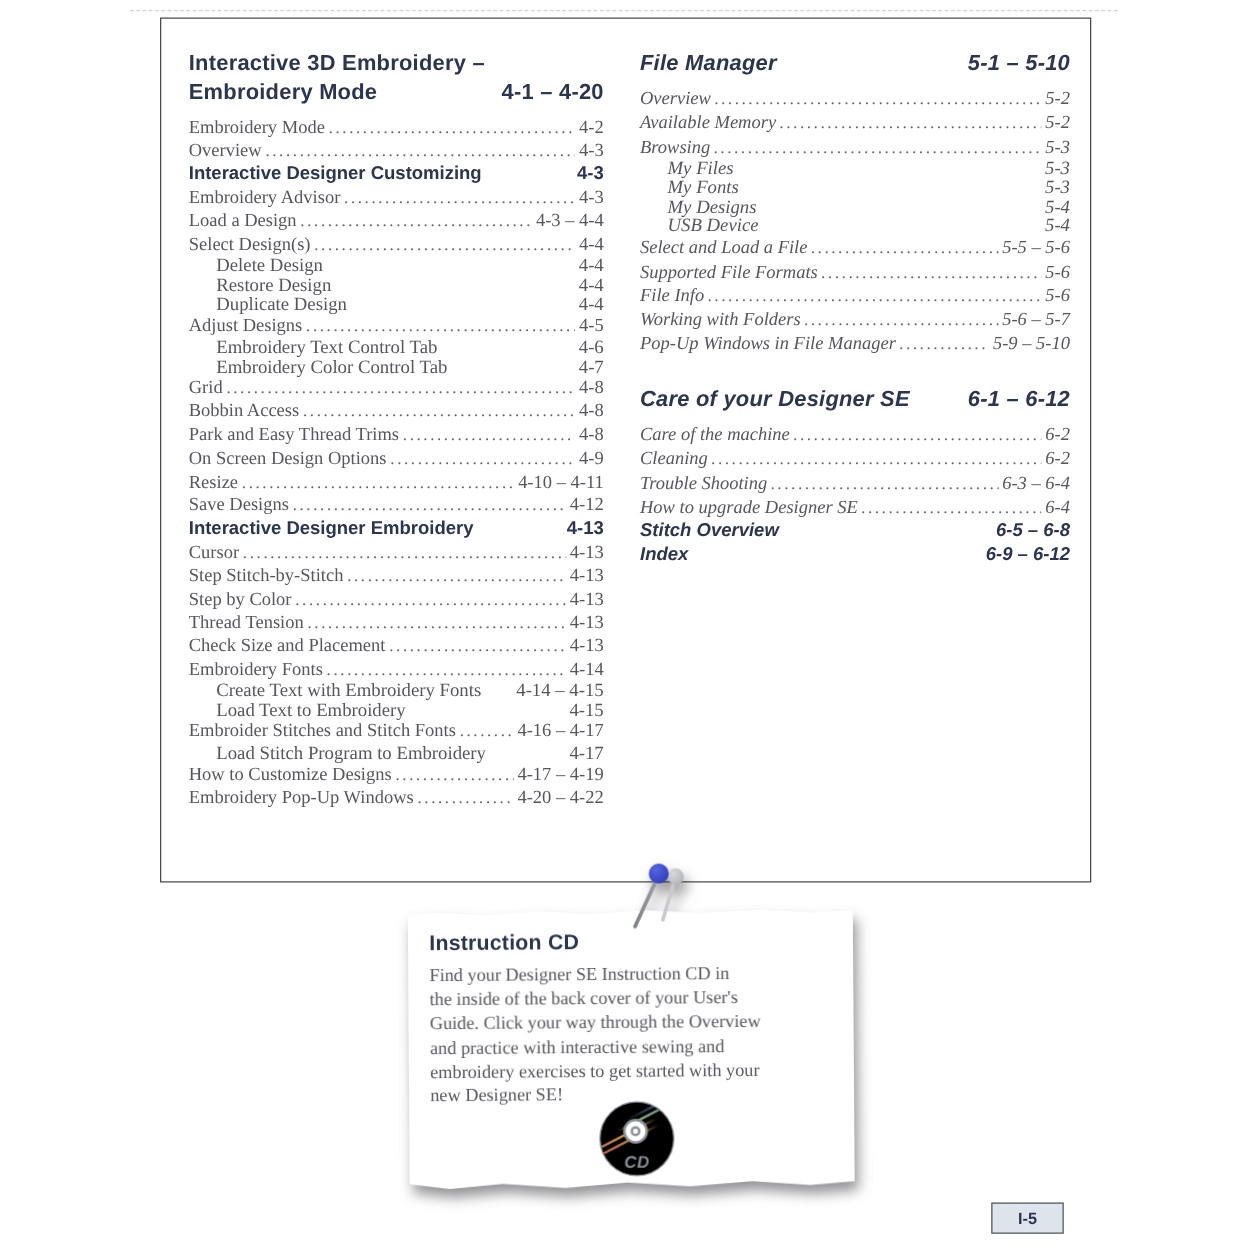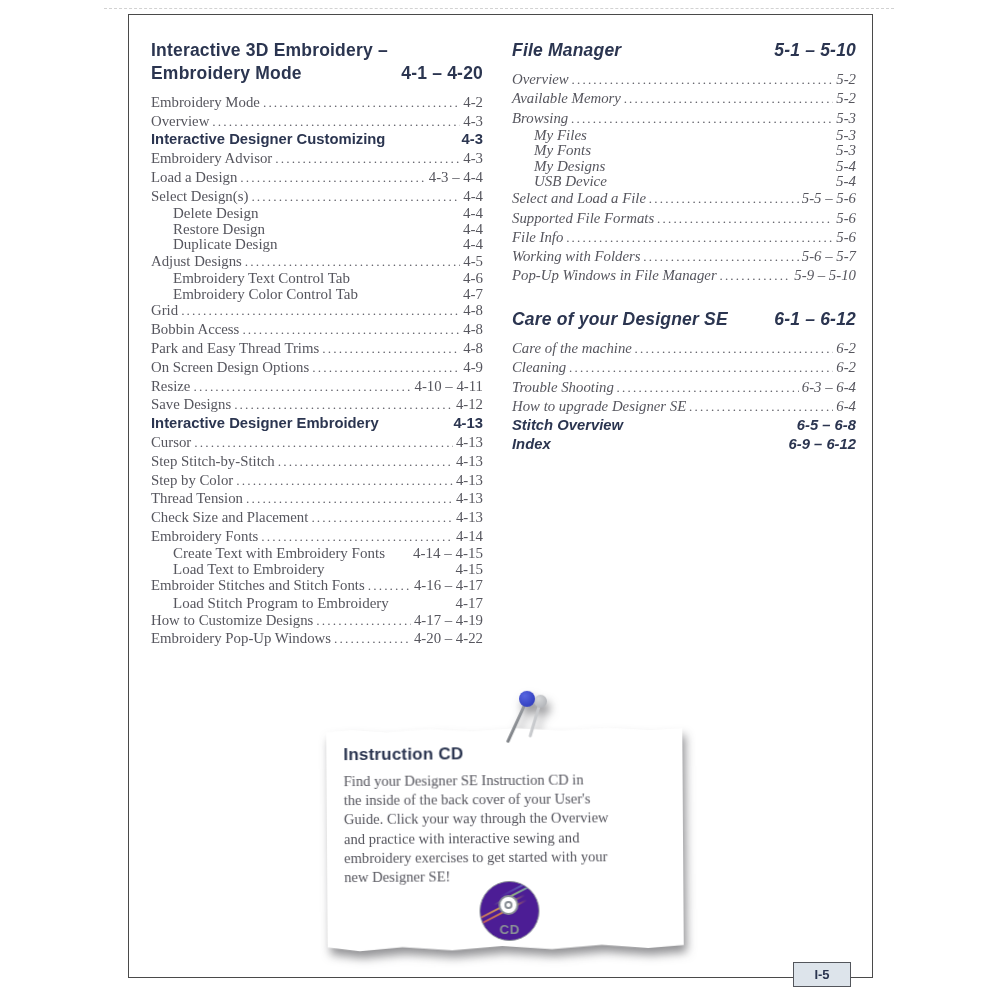--- a/index.html
+++ b/index.html
@@ -6,21 +6,21 @@
   body{
     width:1000px;height:1000px;position:relative;overflow:hidden;
     background:#ffffff;
     font-family:"Liberation Sans",sans-serif;
     --heading-navy:#2b3550;--body-gray:#56565e;--dot-gray:#64646c;
     --border-dark:#4a4a4a;--badge-fill:#dde4eb;
   }
   .cropmark{position:absolute;left:104px;top:8px;width:790px;height:0;
     border-top:1px dashed #d2d2d2;}
   .page{
-    position:absolute;left:128px;top:14px;width:745px;height:964px;
+    position:absolute;left:128px;top:14px;width:745px;height:692px;
     border:1.5px solid var(--border-dark);background:#ffffff;box-sizing:border-box;
   }
   
   .col{position:absolute;top:24px;}
   .col-left{left:22px;width:332px;}
   .col-right{left:383px;width:344px;font-style:italic;}
   .heading{color:var(--heading-navy);font-weight:bold;font-size:17.5px;
     letter-spacing:.2px;line-height:23px;}
   .h-row{display:flex;align-items:baseline;}
   .h-row .h-pages{margin-left:auto;text-align:center;}
@@ -46,21 +46,21 @@
     clip-path:polygon(0% 2.6%,7% 1.7%,17% 2.8%,29% 1.5%,41% 2.6%,53% 1.4%,66% 2.5%,
       79% 1.5%,91% 2.6%,100% 1.8%,100% 96.2%,90% 97.4%,77% 95.9%,63% 97.6%,
       49% 96.1%,35% 97.8%,21% 96.3%,9% 97.9%,0% 96.2%);}
   .note-title{position:absolute;left:17px;top:19px;font-weight:bold;font-size:17px;
     color:var(--heading-navy);letter-spacing:.2px;}
   .note-body{position:absolute;left:17px;top:46px;width:330px;
     font-family:"Liberation Serif",serif;font-size:14.6px;color:var(--body-gray);}
   .note-line{height:19.2px;line-height:19.2px;white-space:nowrap;}
   
   .cd{position:absolute;left:152px;top:156px;width:60px;height:60px;border-radius:50%;
-    border:1.6px solid #8a9096;box-sizing:border-box;overflow:hidden;background:#4c1d95;}
+    border:1.6px solid #8a9096;box-sizing:border-box;overflow:hidden;background:#000000;font-style:italic;}
   .cd .streaks i{position:absolute;display:block;height:2.4px;width:70px;left:-6px;
     border-radius:2px;opacity:.85;}
   .cd .s1{top:20px;background:linear-gradient(90deg,#e07a4d,#e8c14a 45%,transparent 75%);transform:rotate(-27deg);}
   .cd .s2{top:26px;background:linear-gradient(90deg,#d95f54,#e8a13c 50%,transparent 78%);transform:rotate(-27deg);}
   .cd .s3{top:14px;background:linear-gradient(90deg,transparent 25%,#9fc97a 55%,#5f9bd0);transform:rotate(-27deg);}
   .cd .s4{top:9px;background:linear-gradient(90deg,transparent 35%,#7aa7d9);transform:rotate(-27deg);}
   .cd .hub{position:absolute;left:18px;top:13px;width:20px;height:20px;border-radius:50%;
     border:2px solid #8a9096;background:#fff;box-sizing:border-box;}
   .cd .hub::after{content:"";position:absolute;left:4.2px;top:4.2px;width:7.6px;height:7.6px;
     border-radius:50%;border:2px solid #8a9096;box-sizing:border-box;}

